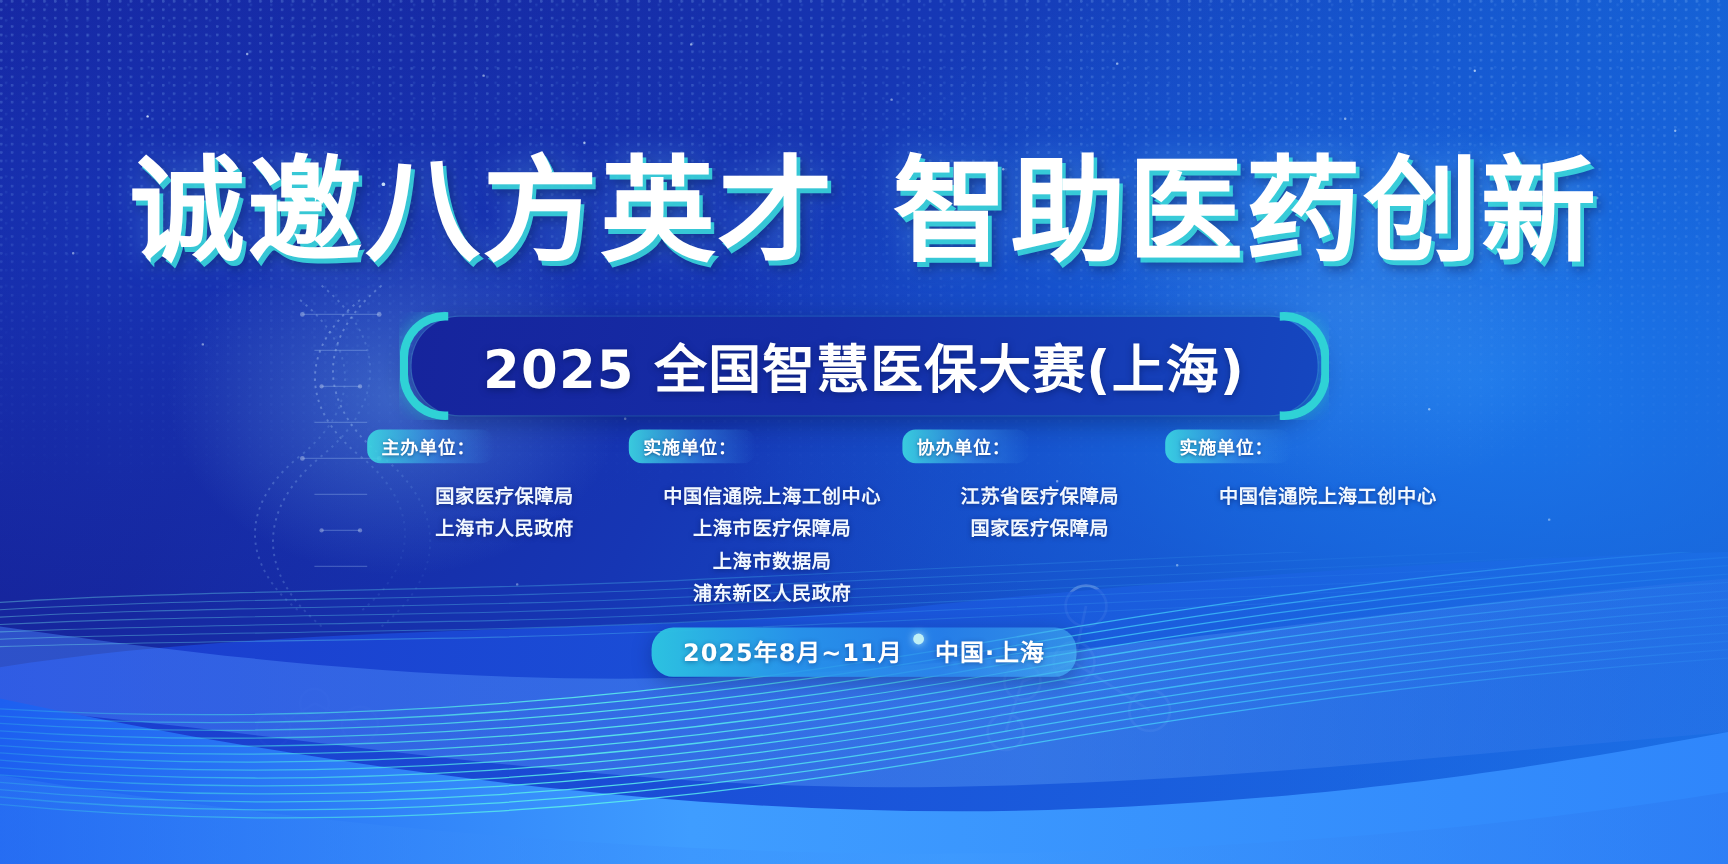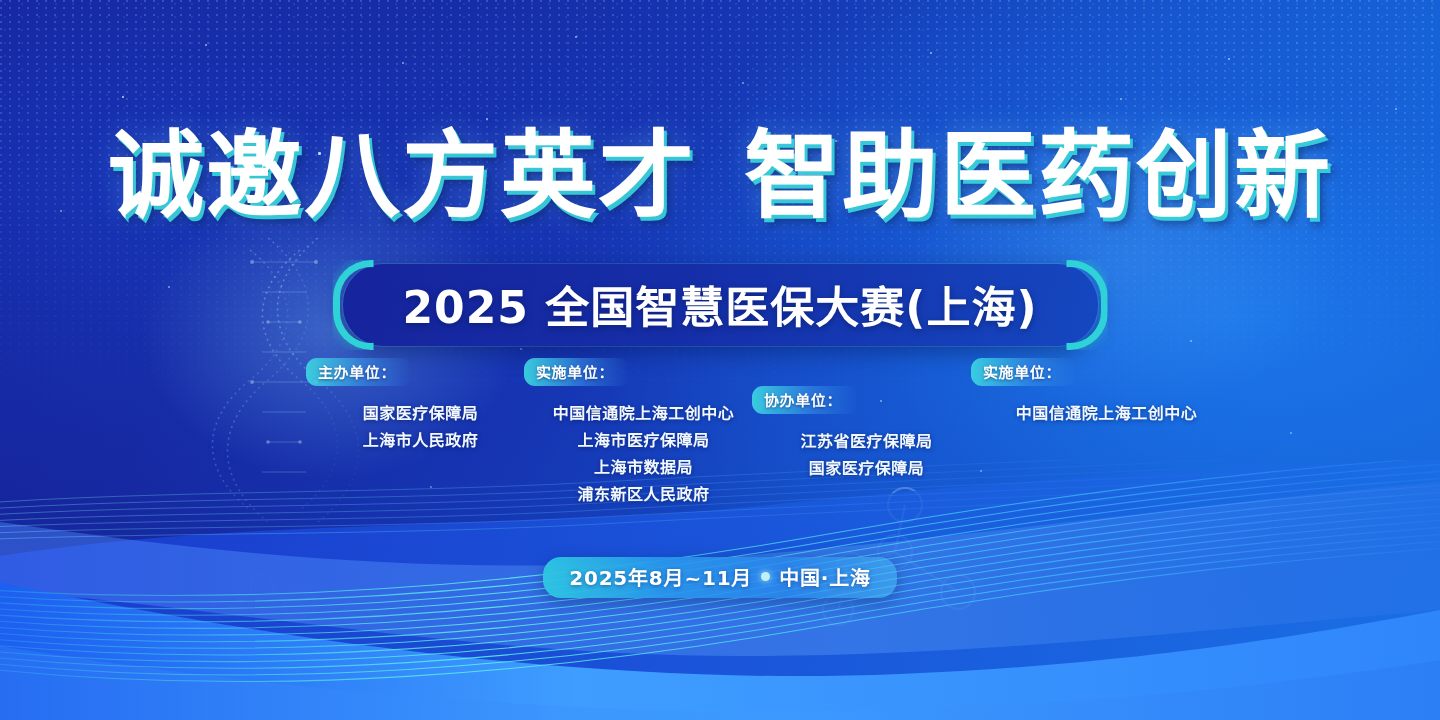--- a/index.html
+++ b/index.html
@@ -76,21 +76,21 @@
   }
 
   
   .orgs{
     position:absolute;top:358px;left:290px;width:920px;
     display:flex;align-items:flex-start;
   }
   .org-col{flex:0 0 auto;}
   .org-col.c1{width:215px;padding-left:16px;}
   .org-col.c2{width:225px;padding-left:3px;}
-  .org-col.c3{width:215px;padding-left:3px;margin-top:28px;}
+  .org-col.c3{width:215px;padding-left:3px;}
   .org-col.c4{width:265px;padding-left:4px;}
 
   .org-tag{
     display:inline-block;padding:3px 16px 4px 12px;border-radius:11px;
     background:linear-gradient(90deg,rgba(60,215,225,.92) 0%,rgba(58,150,235,.55) 55%,rgba(55,110,225,0) 100%);
     font-family:"DejaVu Sans","Liberation Sans",sans-serif;
     font-size:15px;font-weight:700;color:#ffffff;letter-spacing:.6px;white-space:nowrap;
     text-shadow:0 1px 3px rgba(4,24,90,.55);
   }
   .org-list{margin-top:14px;}
@@ -100,25 +100,24 @@
     line-height:27px;white-space:nowrap;
     text-shadow:0 1px 4px rgba(4,24,90,.6);
     text-align:center;
   }
   .org-col.c1 .org-item,.org-col.c2 .org-item,.org-col.c3 .org-item{padding-left:14px;}
   .org-col.c4 .org-item{padding-left:6px;}
 
   
   .date-wrap{position:absolute;top:523px;left:0;width:1440px;text-align:center;}
   .date-pill{
-    display:inline-flex;align-items:center;gap:9px;
+    display:inline-flex;gap:9px;
     padding:5px 26px 7px 26px;border-radius:18px;
     background:linear-gradient(90deg,rgba(45,200,225,.95) 0%,rgba(40,150,235,.92) 34%,rgba(40,135,235,.80) 68%,rgba(70,185,240,.55) 100%);
     box-shadow:0 4px 16px rgba(5,25,90,.35);
-    margin-top:34px;
   }
   .date-text{
     font-family:"DejaVu Sans","Liberation Sans",sans-serif;
     font-size:20px;font-weight:700;color:#ffffff;letter-spacing:.8px;white-space:nowrap;
     text-shadow:0 1px 4px rgba(4,24,90,.45);
   }
   .dot-sep{width:9px;height:9px;border-radius:50%;background:#bff0f6;box-shadow:0 0 7px rgba(190,240,250,.9);flex:0 0 auto;}
 </style>
 </head>
 <body>

